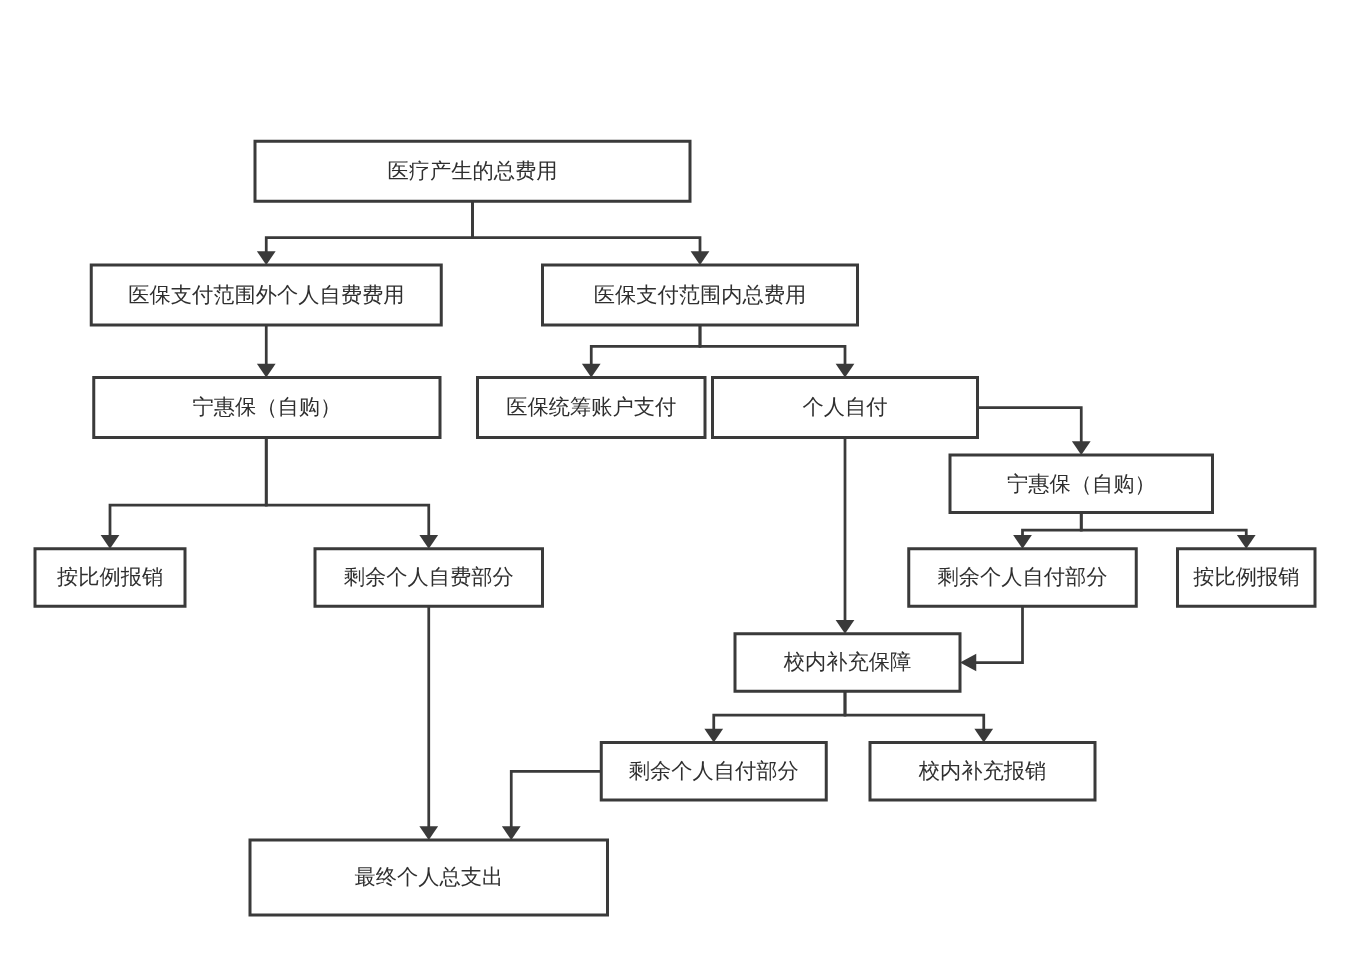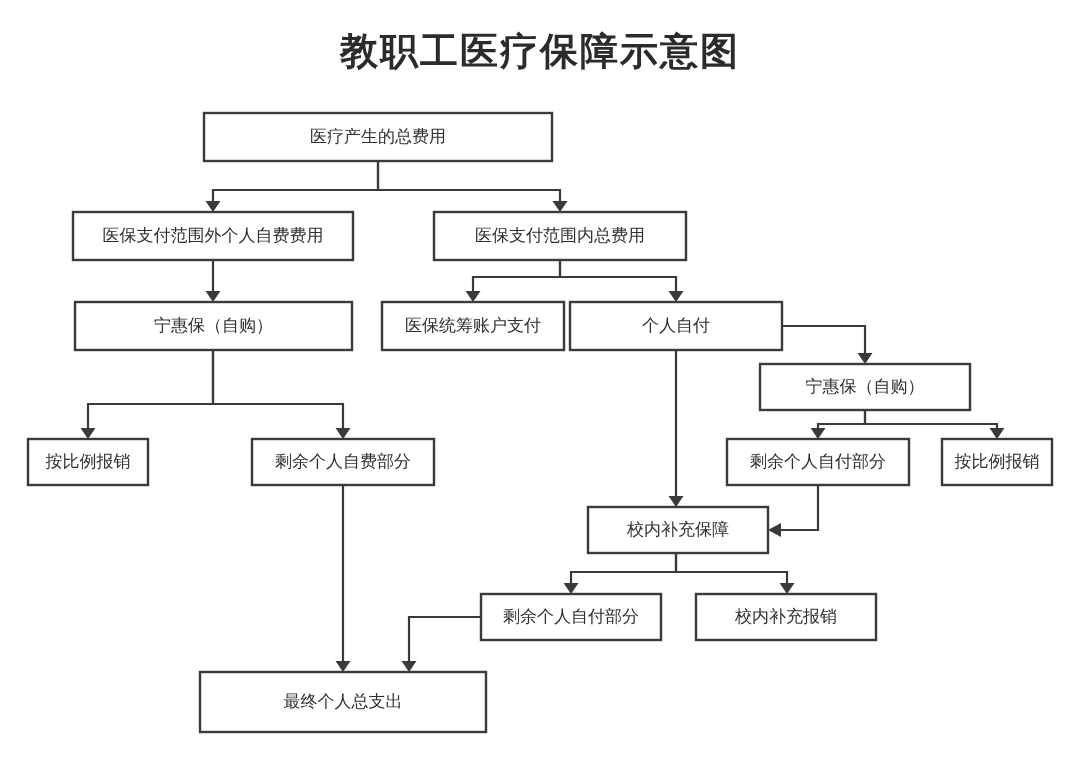--- a/index.html
+++ b/index.html
@@ -55,21 +55,20 @@
   .link {
     stroke: #3a3a3a;
     stroke-width: 2.2;
     fill: none;
   }
 </style>
 </head>
 <body>
 
 <div id="chart-root">
-  <div class="diagram-title">教职工医疗保障示意图</div>
   <svg class="flow" viewBox="0 0 1080 763">
     <defs>
       <marker id="arrow-down" viewBox="0 0 12 12" refX="6" refY="10" markerWidth="11" markerHeight="11" orient="auto-start-reverse">
         <path d="M1,1 L11,1 L6,11 Z" fill="#3a3a3a"></path>
       </marker>
     </defs>
     <g id="edge-layer">
         <g>
           <polyline class="link" points="378,161 378,190 213,190 213,206" stroke="#3a3a3a"></polyline>
           <path d="M205.5,201 L220.5,201 L213,212 Z" fill="#3a3a3a"></path>

